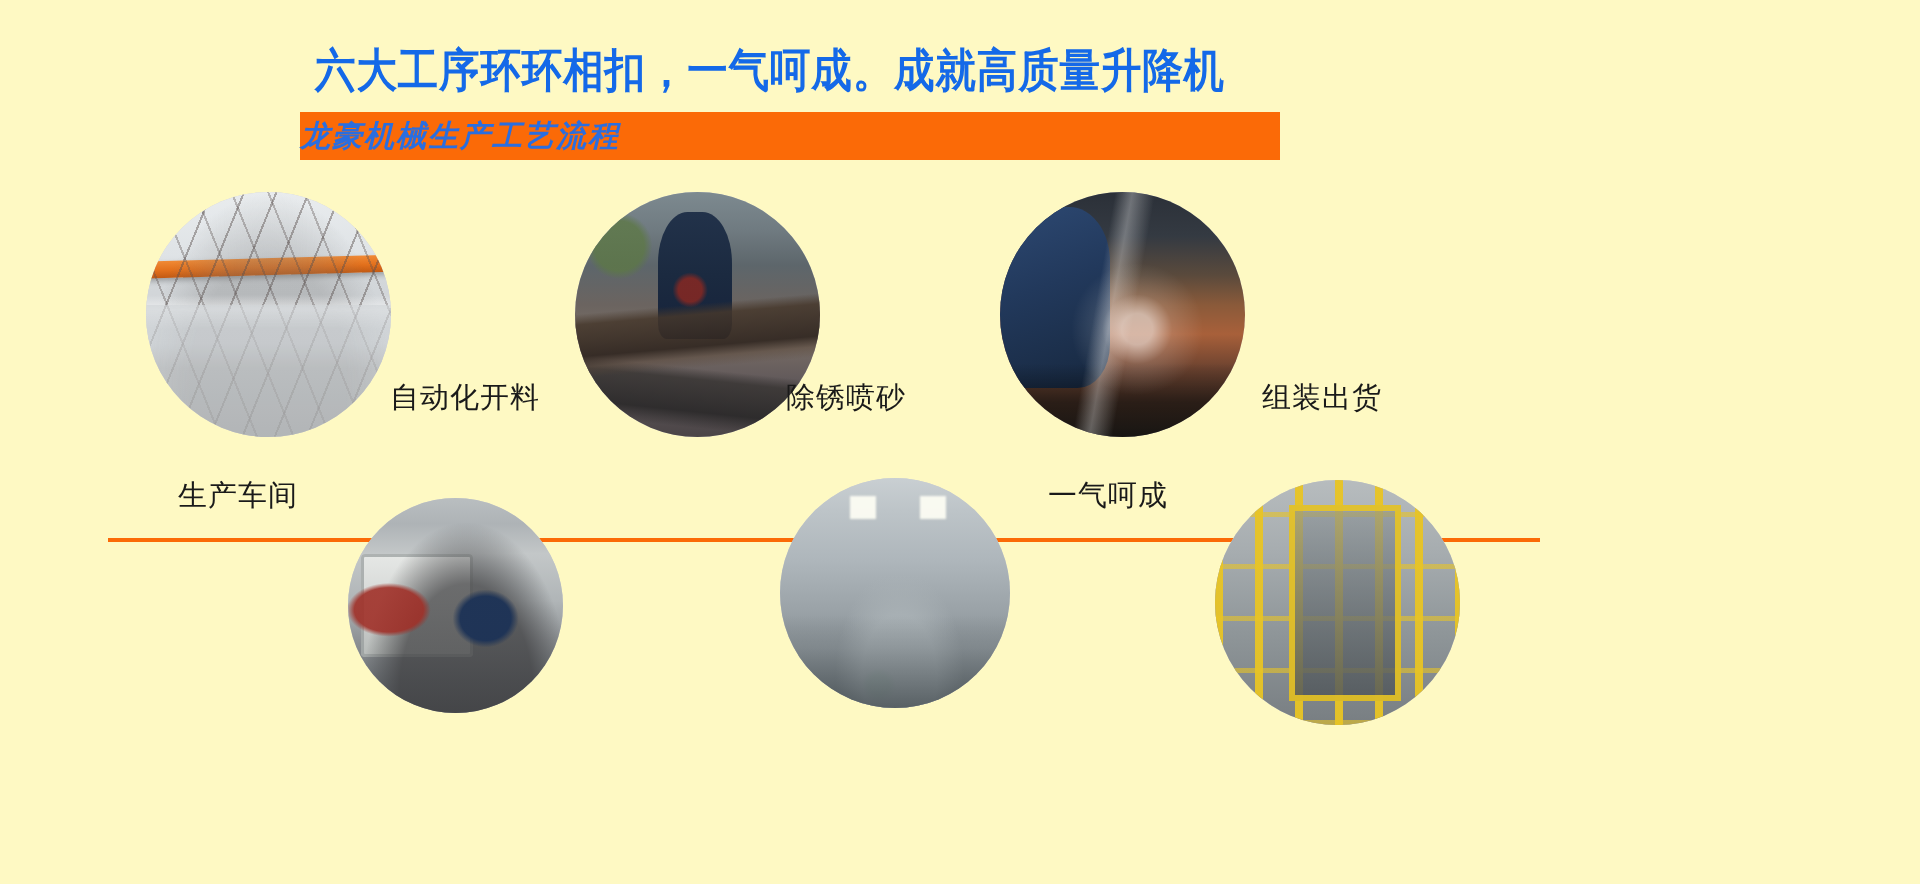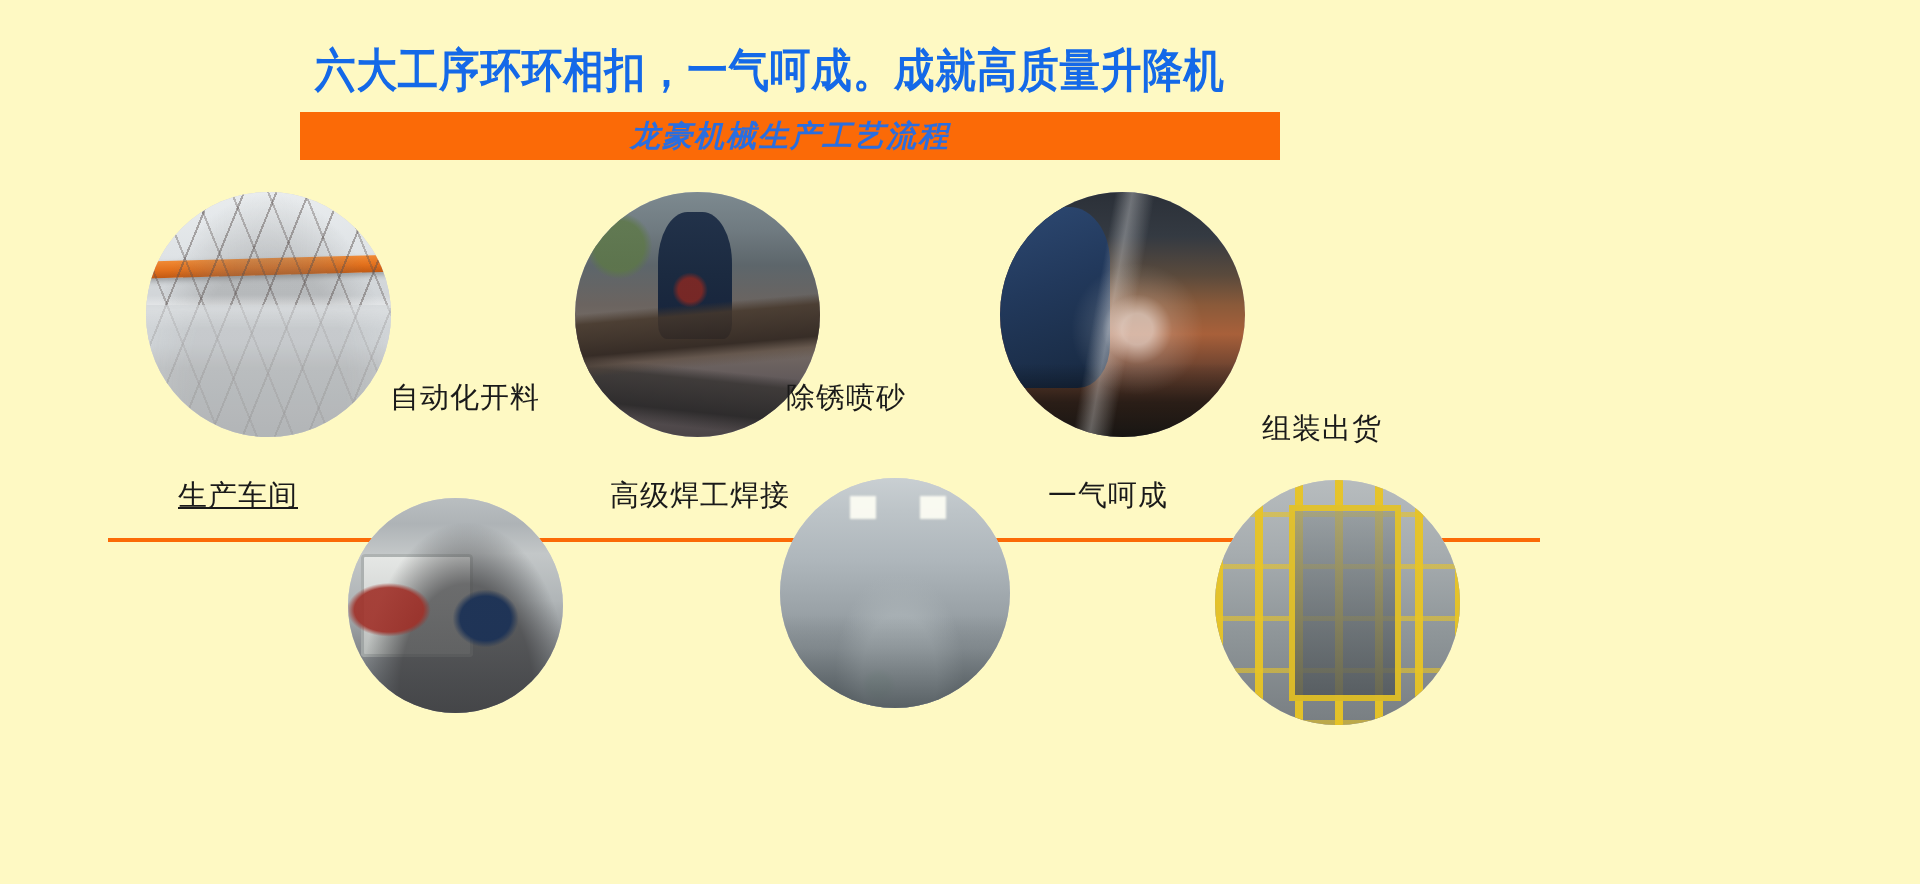--- a/index.html
+++ b/index.html
@@ -24,21 +24,21 @@
   
   .banner{
     position:absolute; left:300px; top:112px;
     width:980px; height:48px;
     background:#fb6a07;
   }
   .banner-text{
     position:absolute; left:300px; top:112px;
     width:980px; height:48px;
     line-height:48px;
-    text-align:center;
+    text-align:left;
     font-size:30px; font-weight:600; font-style:italic;
     color:#2a6ee0;
     letter-spacing:2px;
     white-space:nowrap;
   }
 
   
   .divider{
     position:absolute; left:108px; top:538px;
     width:1432px; height:4px; background:#fb6a07;
@@ -211,21 +211,20 @@
   </div>
 
   <div class="circle" style="left:780px; top:478px; width:230px; height:230px;">
     <div class="ph ph-paint"></div>
   </div>
 
   <span class="label" style="left:390px; top:378px;">自动化开料</span>
 
   <span class="label" style="left:786px; top:378px;">除锈喷砂</span>
 
-  <span class="label" style="left:1262px; top:378px;margin-top:31px;">组装出货</span>
-
-  <span class="label" style="left:178px; top:476px;text-decoration:underline;">生产车间</span>
-
-  <span class="label" style="left:610px; top:476px;">高级焊工焊接</span>
+  <span class="label" style="left:1262px; top:378px;">组装出货</span>
+
+  <span class="label" style="left:178px; top:476px;">生产车间</span>
+
 
   <span class="label" style="left:1048px; top:476px;">一气呵成</span>
 
 </div>
 
 </body></html>

